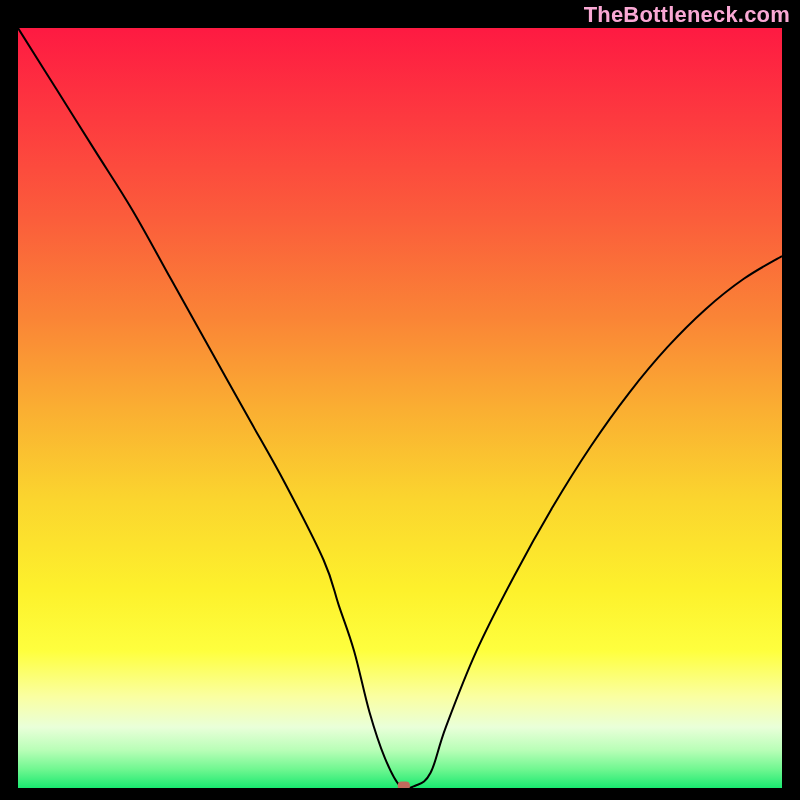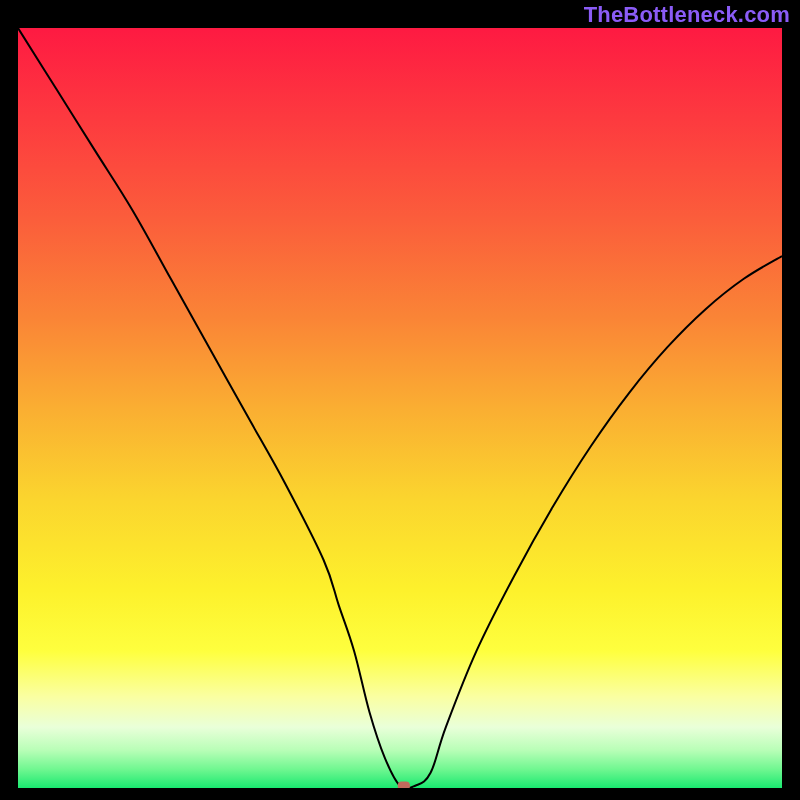--- a/index.html
+++ b/index.html
@@ -16,21 +16,21 @@
     height: 800px;
     background: #000;
   }
   .watermark {
     position: absolute;
     top: 2px;
     right: 10px;
     font-family: Arial, Helvetica, sans-serif;
     font-size: 22px;
     font-weight: 600;
-    color: #8b5cf6;
+    color: #f9a8d4;
     letter-spacing: 0.2px;
     z-index: 10;
   }
   .plot {
     position: absolute;
     left: 18px;
     top: 28px;
     width: 764px;
     height: 760px;
     overflow: hidden;

